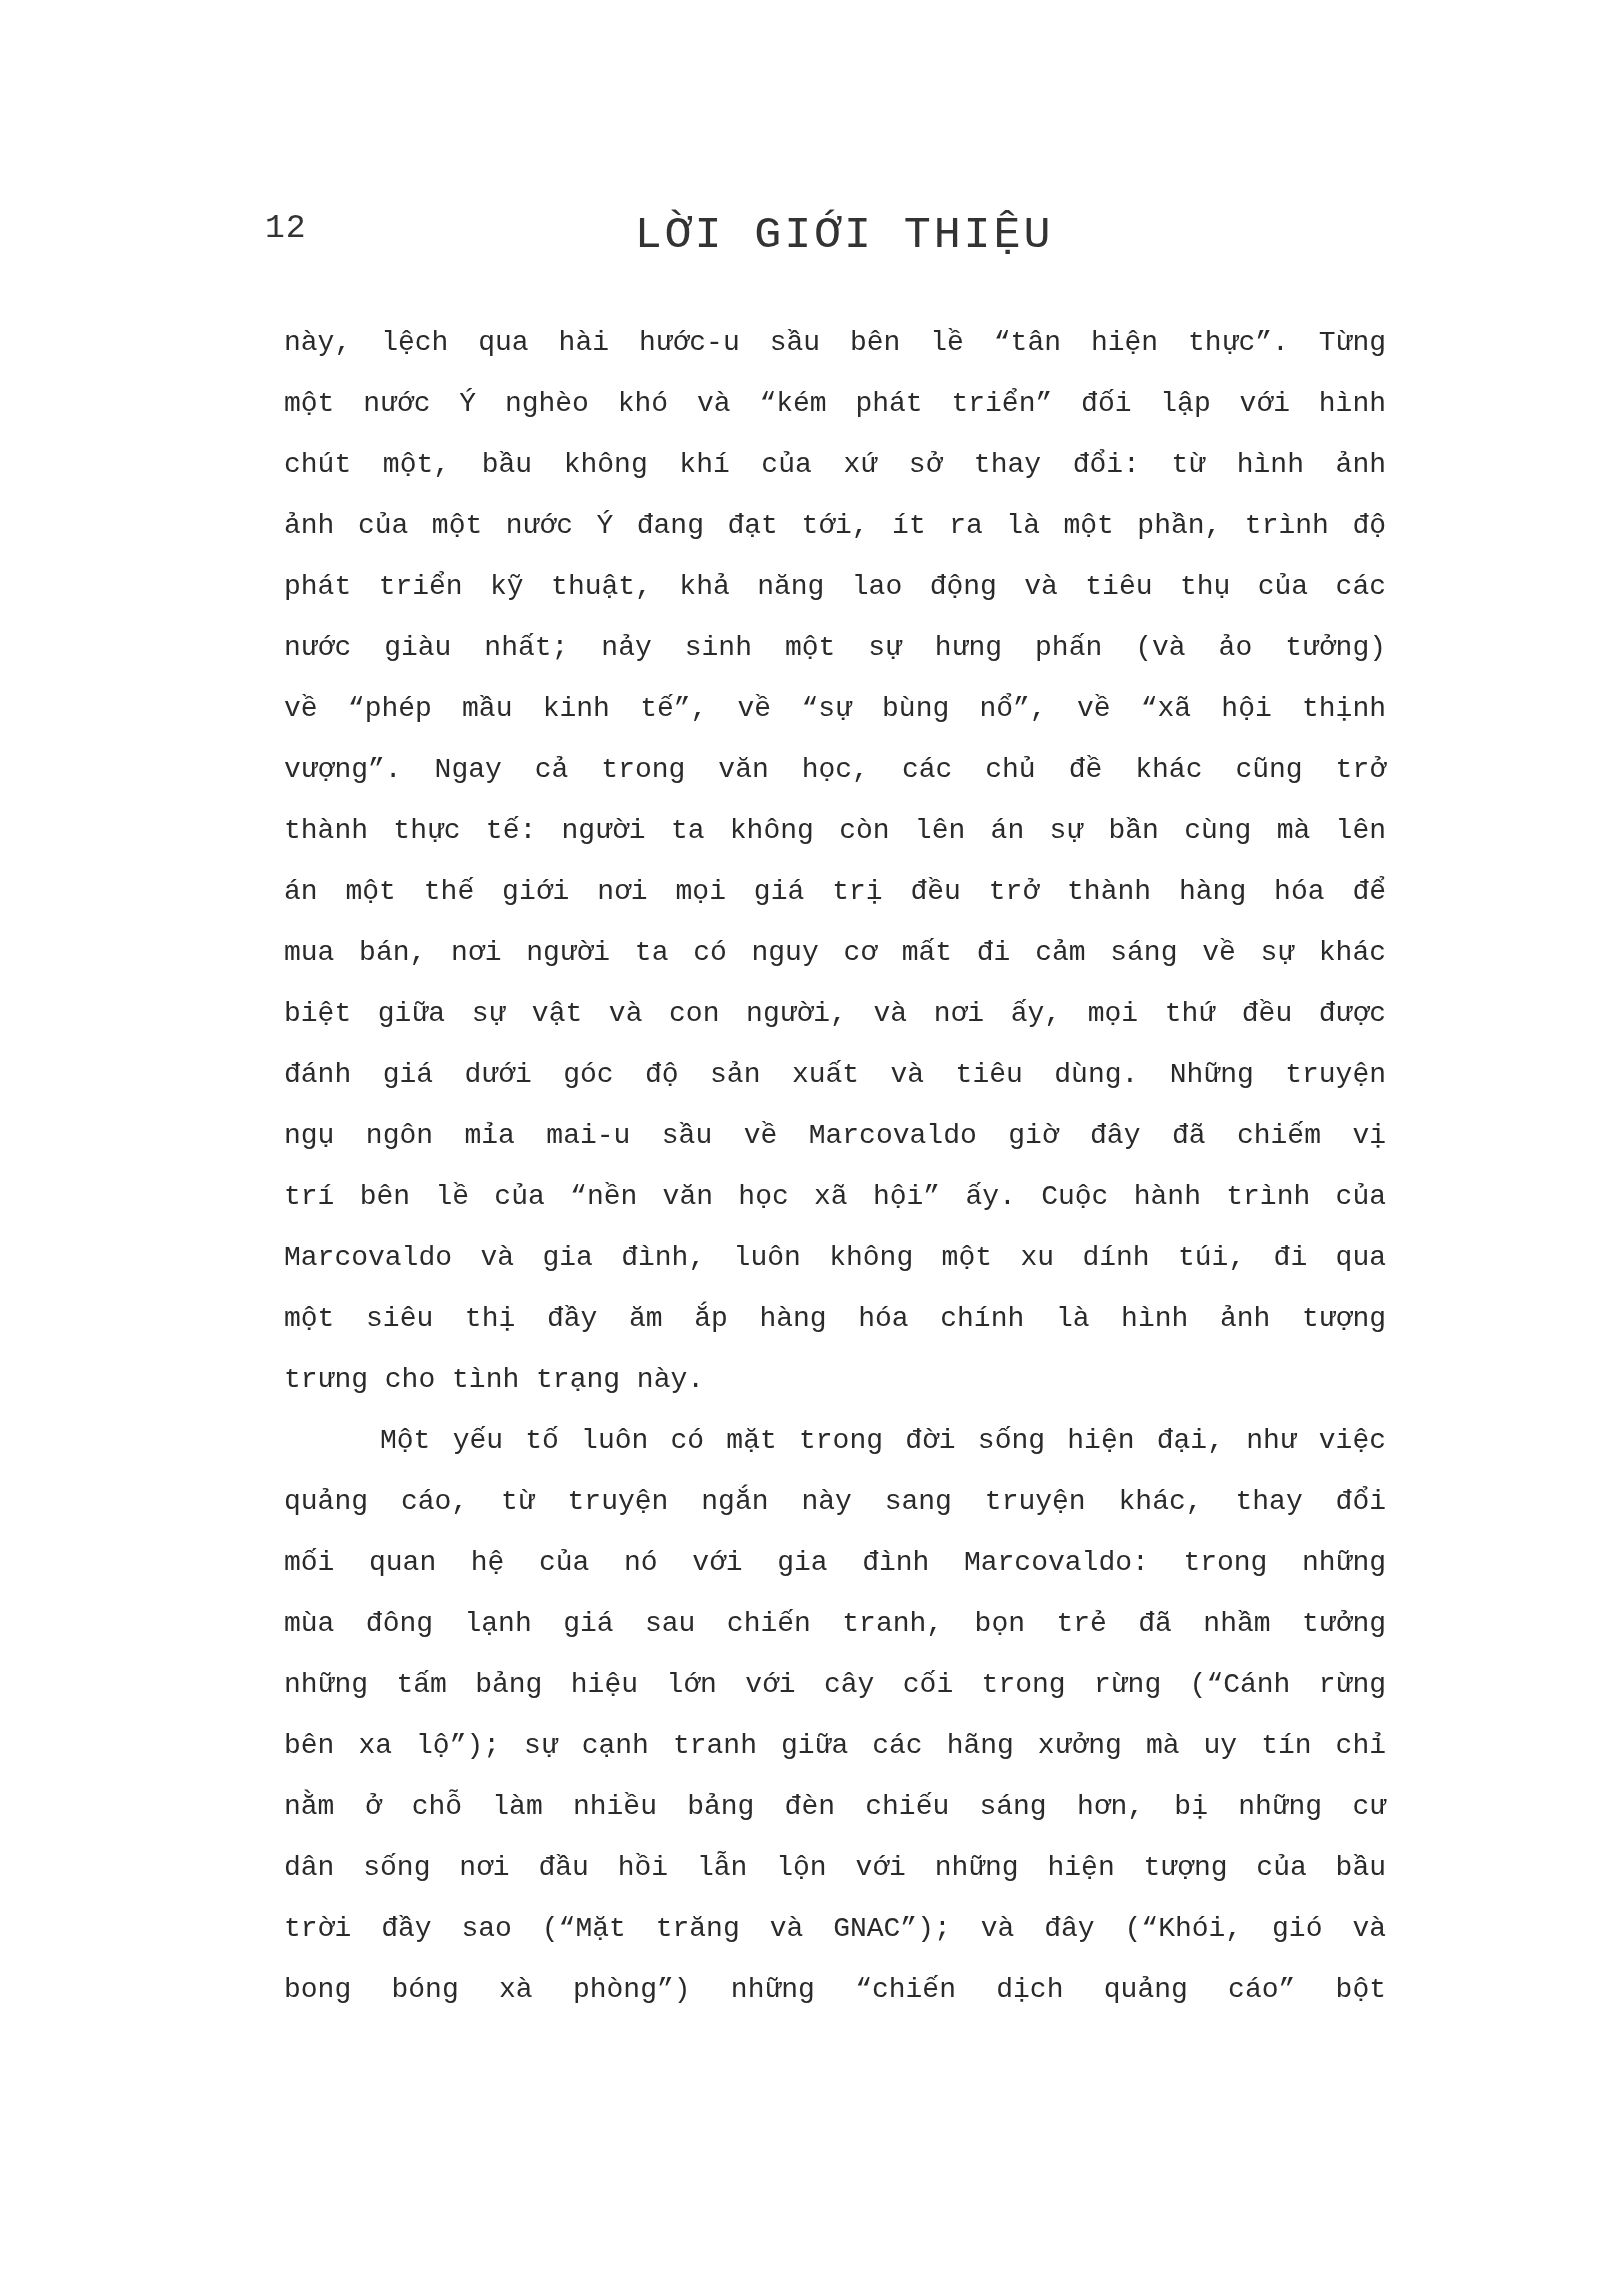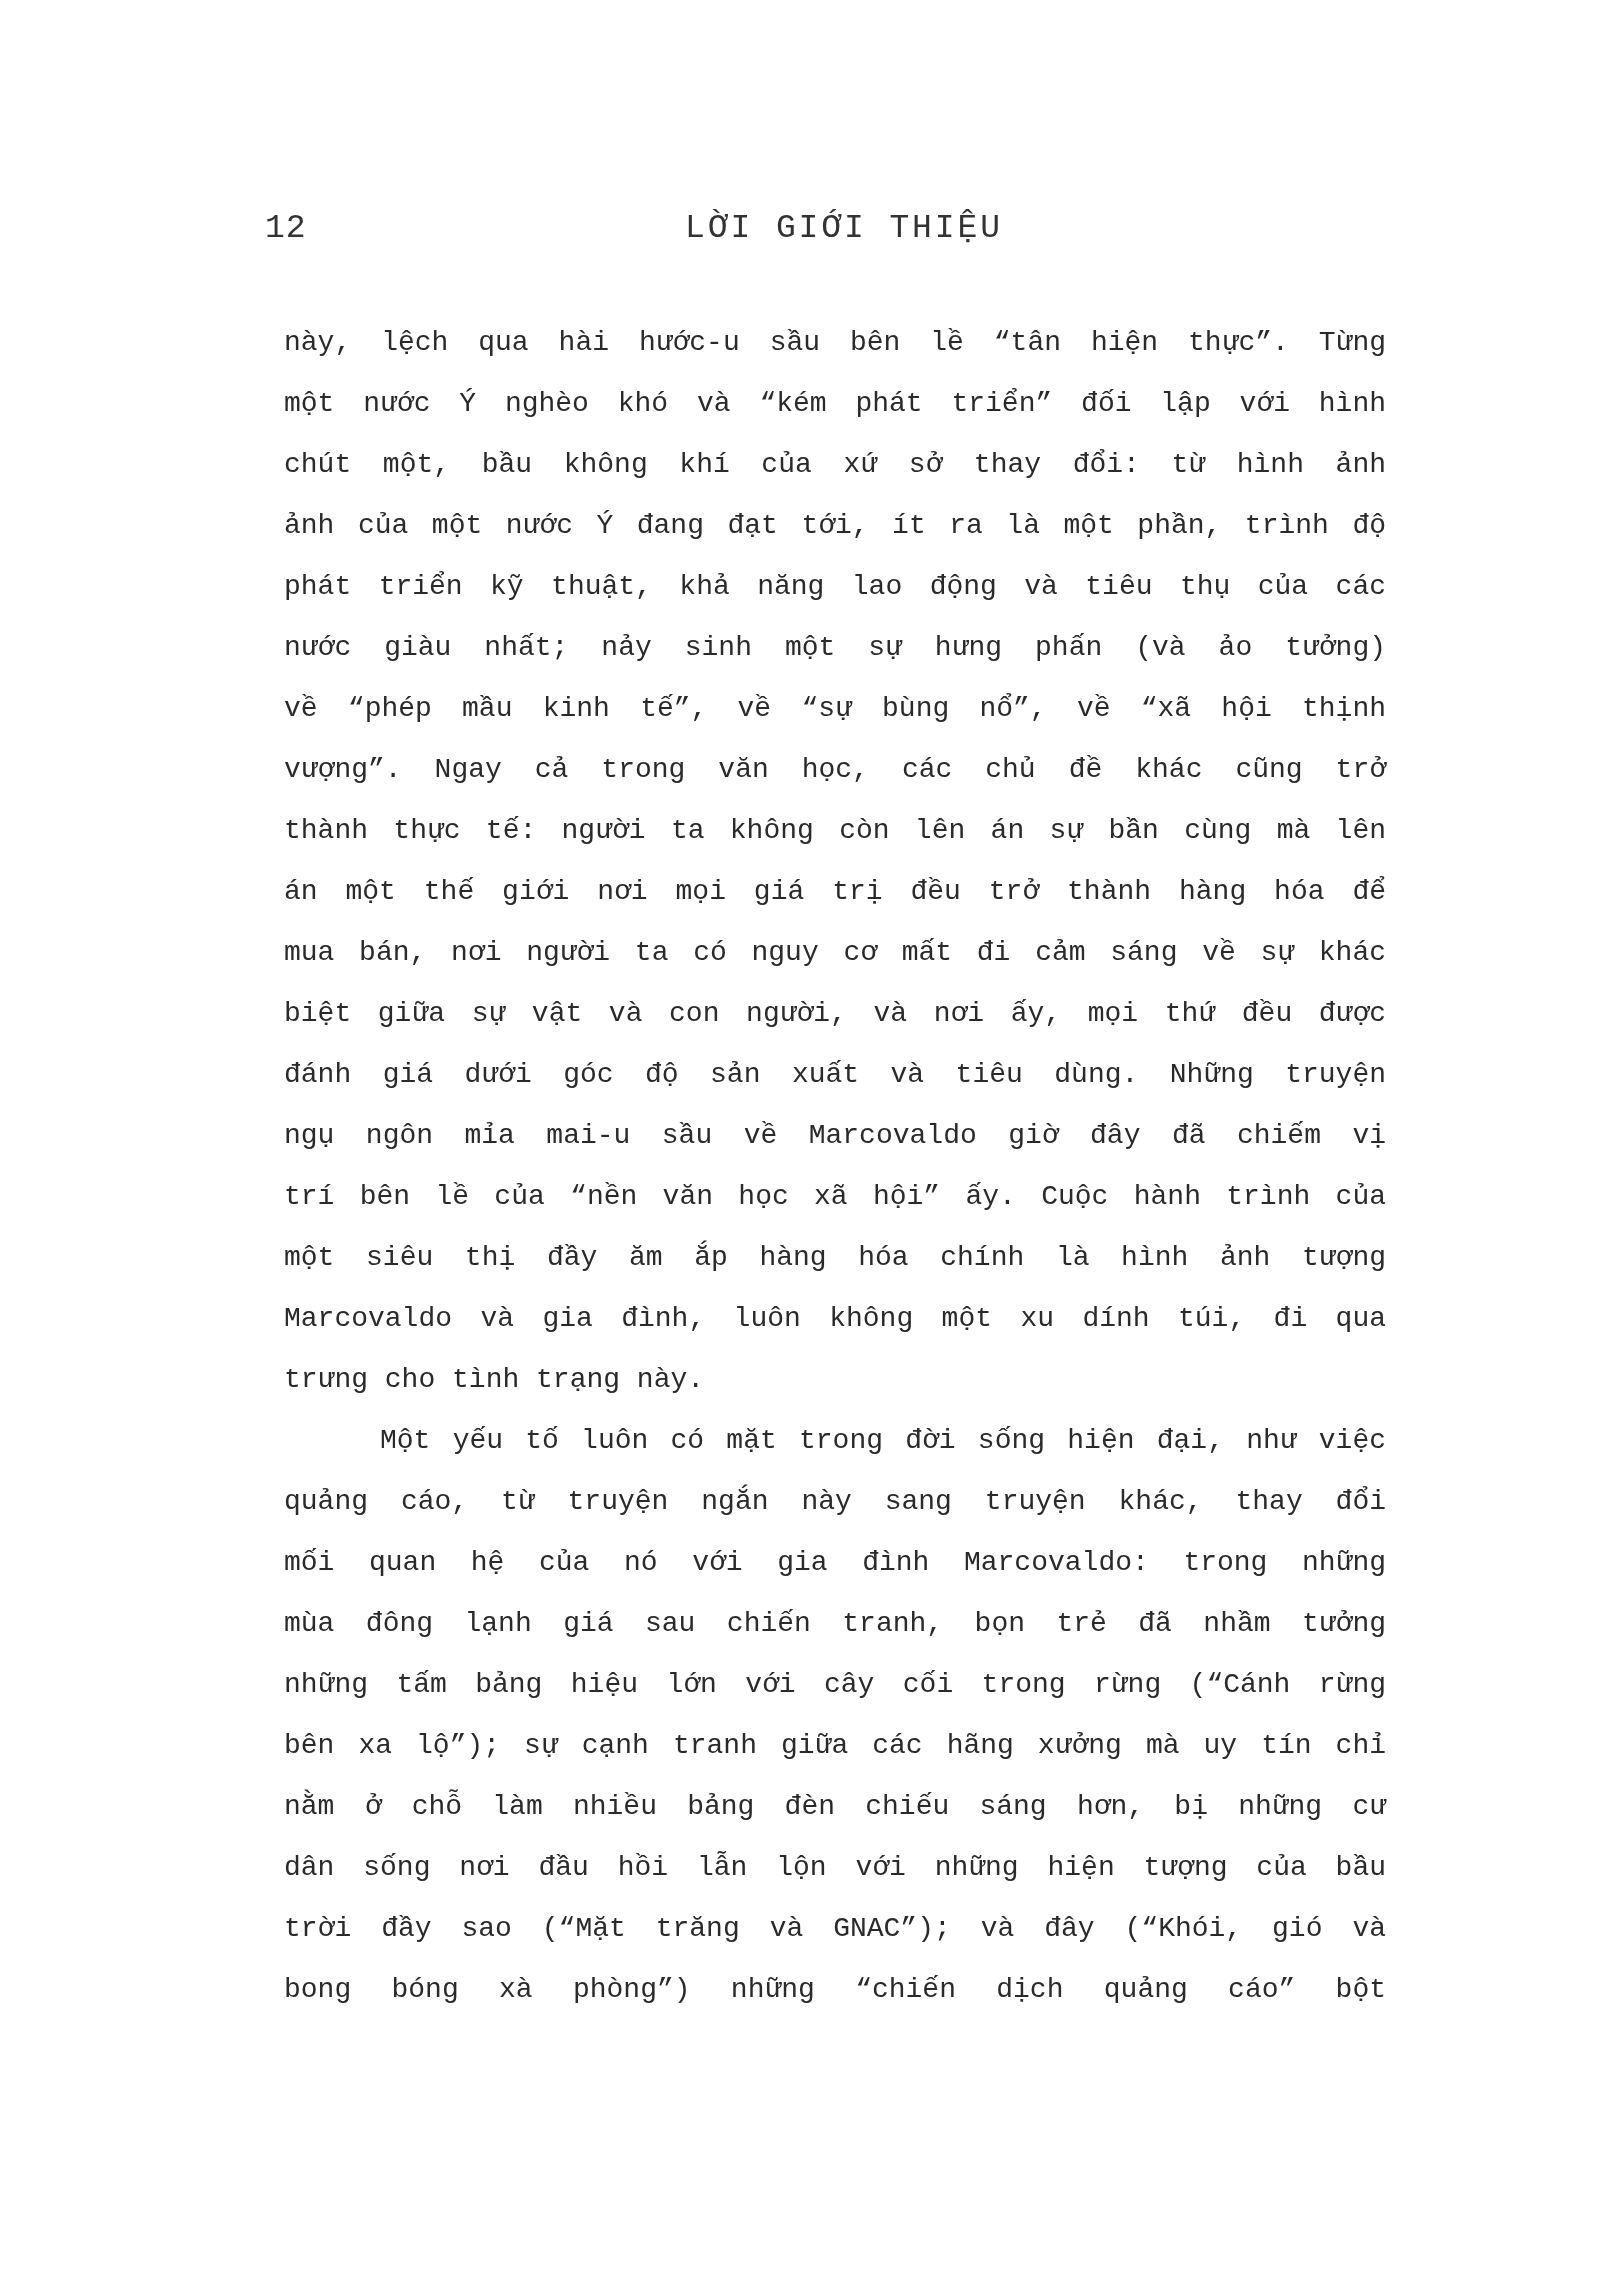--- a/index.html
+++ b/index.html
@@ -36,21 +36,21 @@
       font-size: 33px;
       letter-spacing: 1px;
       color: #333;
     }
     .chapter-title {
       position: absolute;
       left: 0;
       right: 0;
       top: 0;
       text-align: center;
-      font-size: 33px;
+      font-size: 45px;
       letter-spacing: 2.9px;
       color: #333;
       padding-left: 39px;
     }
     .body-text {
       position: absolute;
       left: 272px;
       top: 312px;
       width: 1102px;
     }
@@ -92,22 +92,22 @@
       <span class="line">nước giàu nhất; nảy sinh một sự hưng phấn (và ảo tưởng)</span>
       <span class="line">về “phép mầu kinh tế”, về “sự bùng nổ”, về “xã hội thịnh</span>
       <span class="line">vượng”. Ngay cả trong văn học, các chủ đề khác cũng trở</span>
       <span class="line">thành thực tế: người ta không còn lên án sự bần cùng mà lên</span>
       <span class="line">án một thế giới nơi mọi giá trị đều trở thành hàng hóa để</span>
       <span class="line">mua bán, nơi người ta có nguy cơ mất đi cảm sáng về sự khác</span>
       <span class="line">biệt giữa sự vật và con người, và nơi ấy, mọi thứ đều được</span>
       <span class="line">đánh giá dưới góc độ sản xuất và tiêu dùng. Những truyện</span>
       <span class="line">ngụ ngôn mỉa mai-u sầu về Marcovaldo giờ đây đã chiếm vị</span>
       <span class="line">trí bên lề của “nền văn học xã hội” ấy. Cuộc hành trình của</span>
+      <span class="line">Marcovaldo và gia đình, luôn không một xu dính túi, đi qua</span>
       <span class="line">một siêu thị đầy ăm ắp hàng hóa chính là hình ảnh tượng</span>
-      <span class="line">Marcovaldo và gia đình, luôn không một xu dính túi, đi qua</span>
       <span class="line last">trưng cho tình trạng này.</span>
     </div>
 
     <div>
       <span class="line indent">Một yếu tố luôn có mặt trong đời sống hiện đại, như việc</span>
       <span class="line">quảng cáo, từ truyện ngắn này sang truyện khác, thay đổi</span>
       <span class="line">mối quan hệ của nó với gia đình Marcovaldo: trong những</span>
       <span class="line">mùa đông lạnh giá sau chiến tranh, bọn trẻ đã nhầm tưởng</span>
       <span class="line">những tấm bảng hiệu lớn với cây cối trong rừng (“Cánh rừng</span>
       <span class="line">bên xa lộ”); sự cạnh tranh giữa các hãng xưởng mà uy tín chỉ</span>

